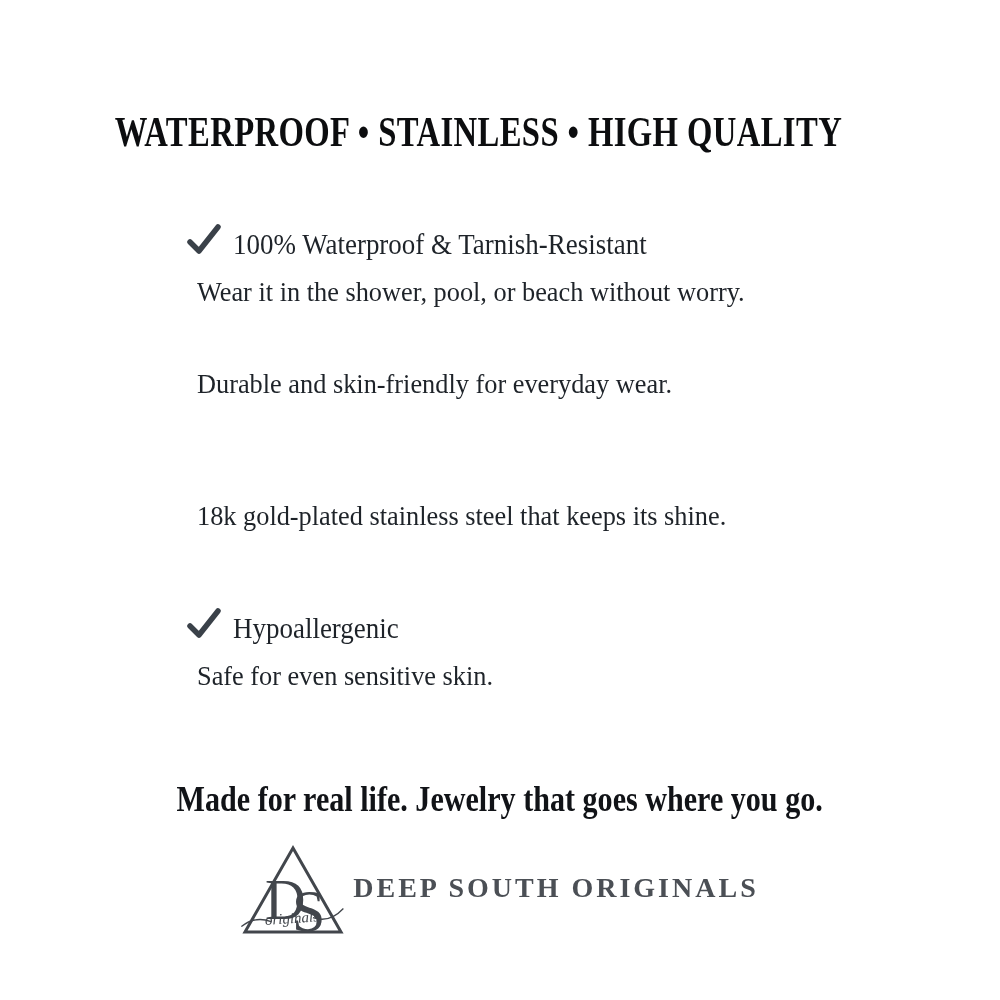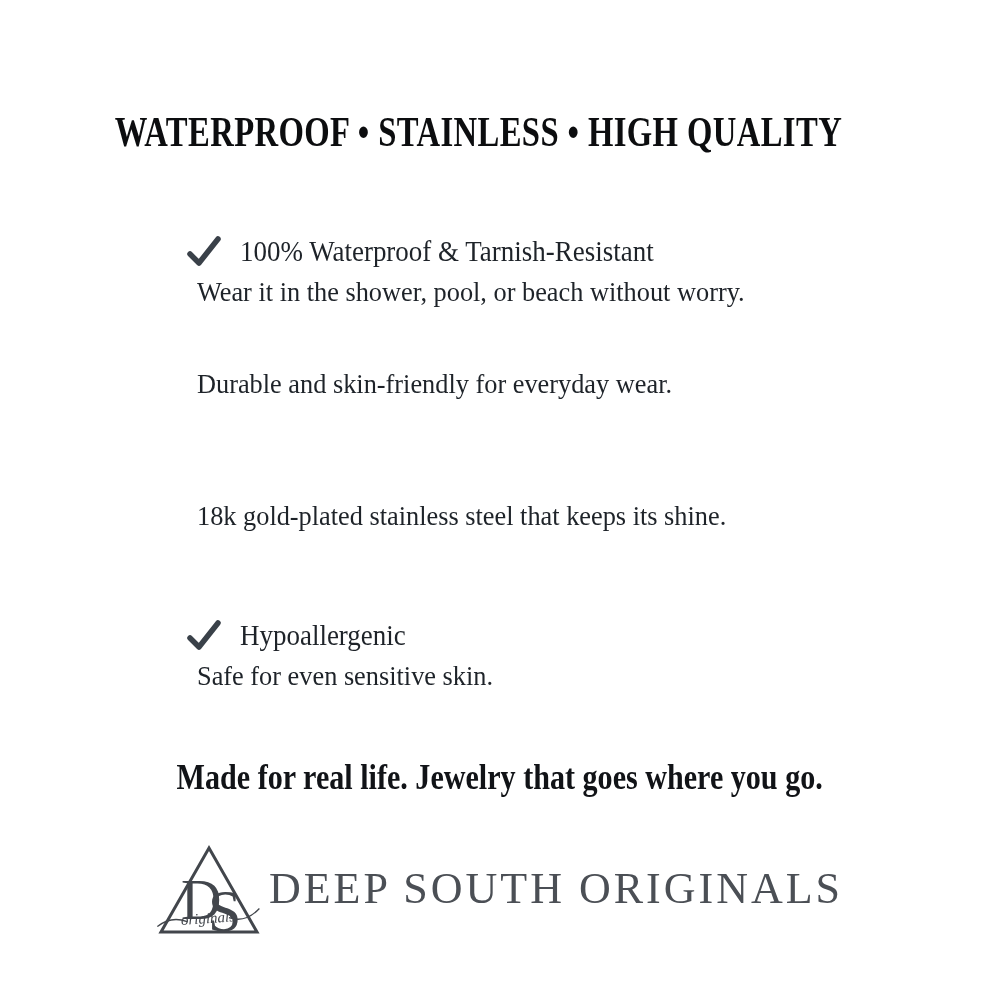--- a/index.html
+++ b/index.html
@@ -43,22 +43,22 @@
     left: 186px;
     width: 720px;
   }
   .feature {
     position: absolute;
     left: 0;
     white-space: nowrap;
   }
   .feature-title-row {
     display: flex;
-    align-items: flex-end;
-    gap: 18px;
+    align-items: flex-start;
+    gap: 11px;
     height: 40px;
   }
   .check-icon {
     width: 36px;
     height: 33px;
     flex: 0 0 auto;
     margin-top: -5px;
   }
   .feature-title {
     display: inline-block;
@@ -75,21 +75,21 @@
     font-size: 28px;
     line-height: 40px;
     color: #1e2329;
     transform: scaleX(0.94);
     transform-origin: left top;
   }
 
   
   .tagline {
     position: absolute;
-    top: 756px;
+    top: 778px;
     left: 0;
     width: 1000px;
     text-align: center;
     white-space: nowrap;
   }
   .tagline-inner {
     display: inline-block;
     font-size: 35px;
     line-height: 44px;
     font-weight: 700;
@@ -110,22 +110,22 @@
     gap: 8px;
   }
   .logo-mark {
     width: 104px;
     height: 98px;
     flex: 0 0 auto;
   }
   .logo-wordmark {
     position: relative;
     top: -4px;
-    font-size: 44px;
-    font-weight: 400;
+    font-size: 28px;
+    font-weight: 700;
     letter-spacing: 3px;
     color: #4b4f55;
     white-space: nowrap;
   }
 </style>
 </head>
 <body>
 
 <div class="header">
   <span class="header-inner">WATERPROOF • STAINLESS • HIGH QUALITY</span>

